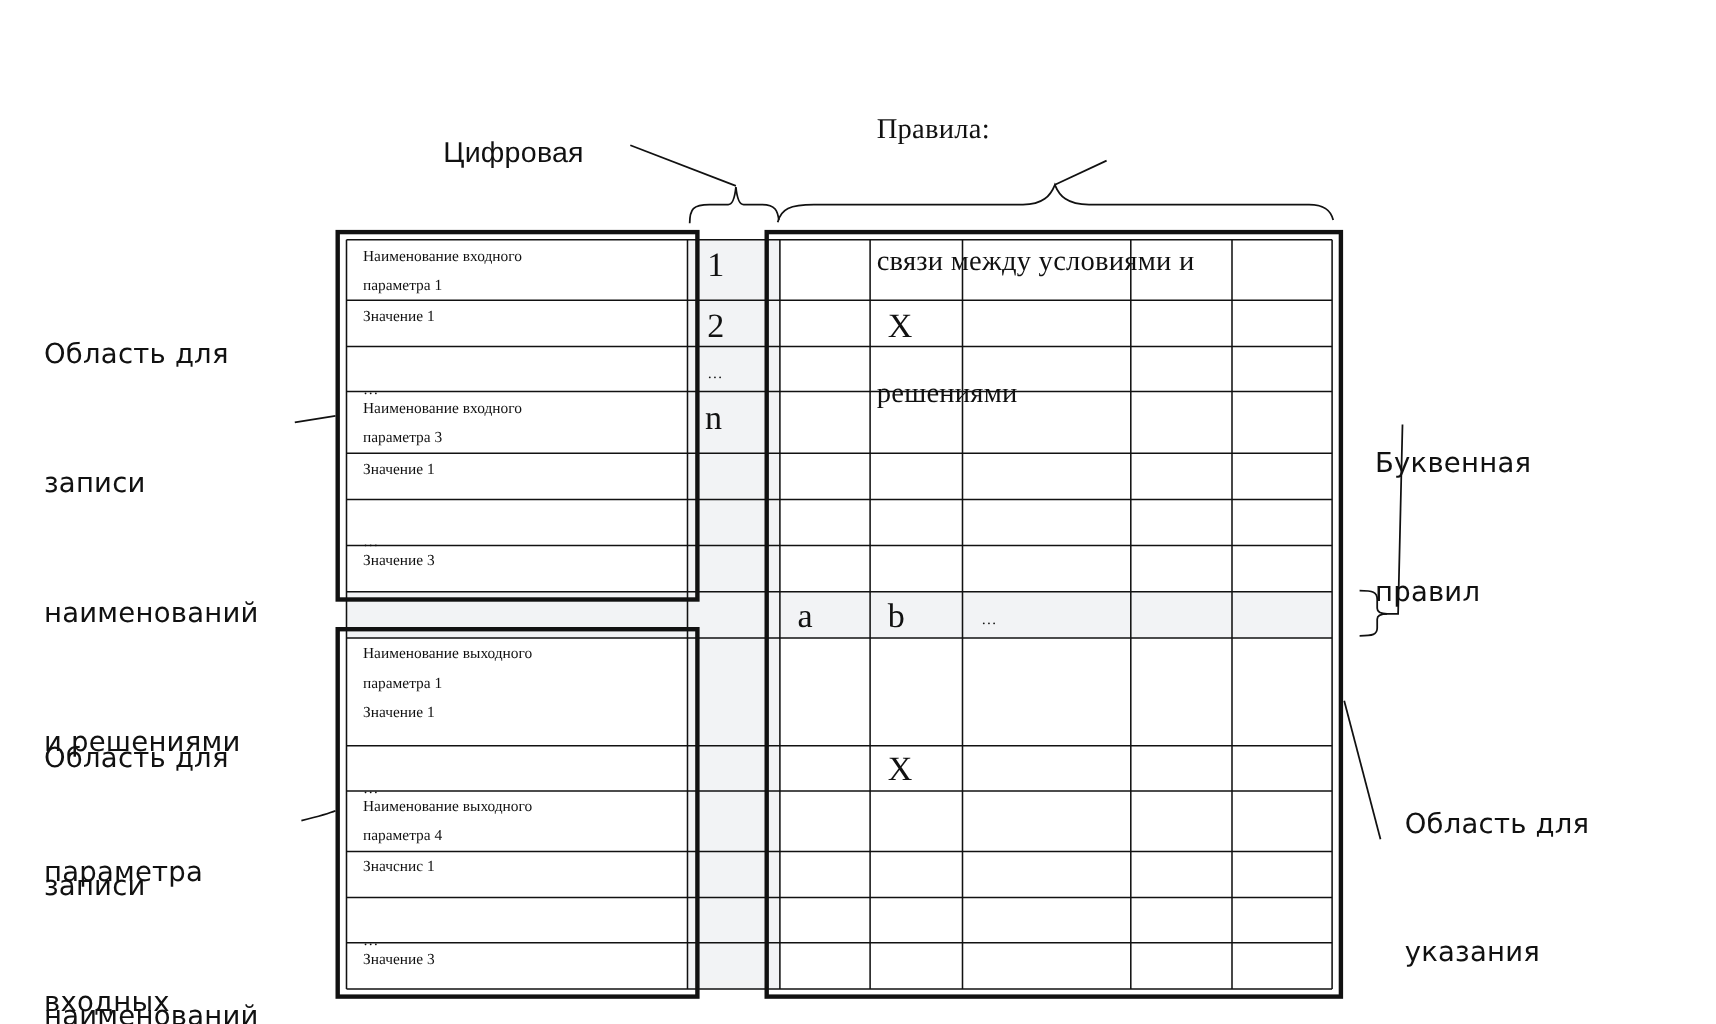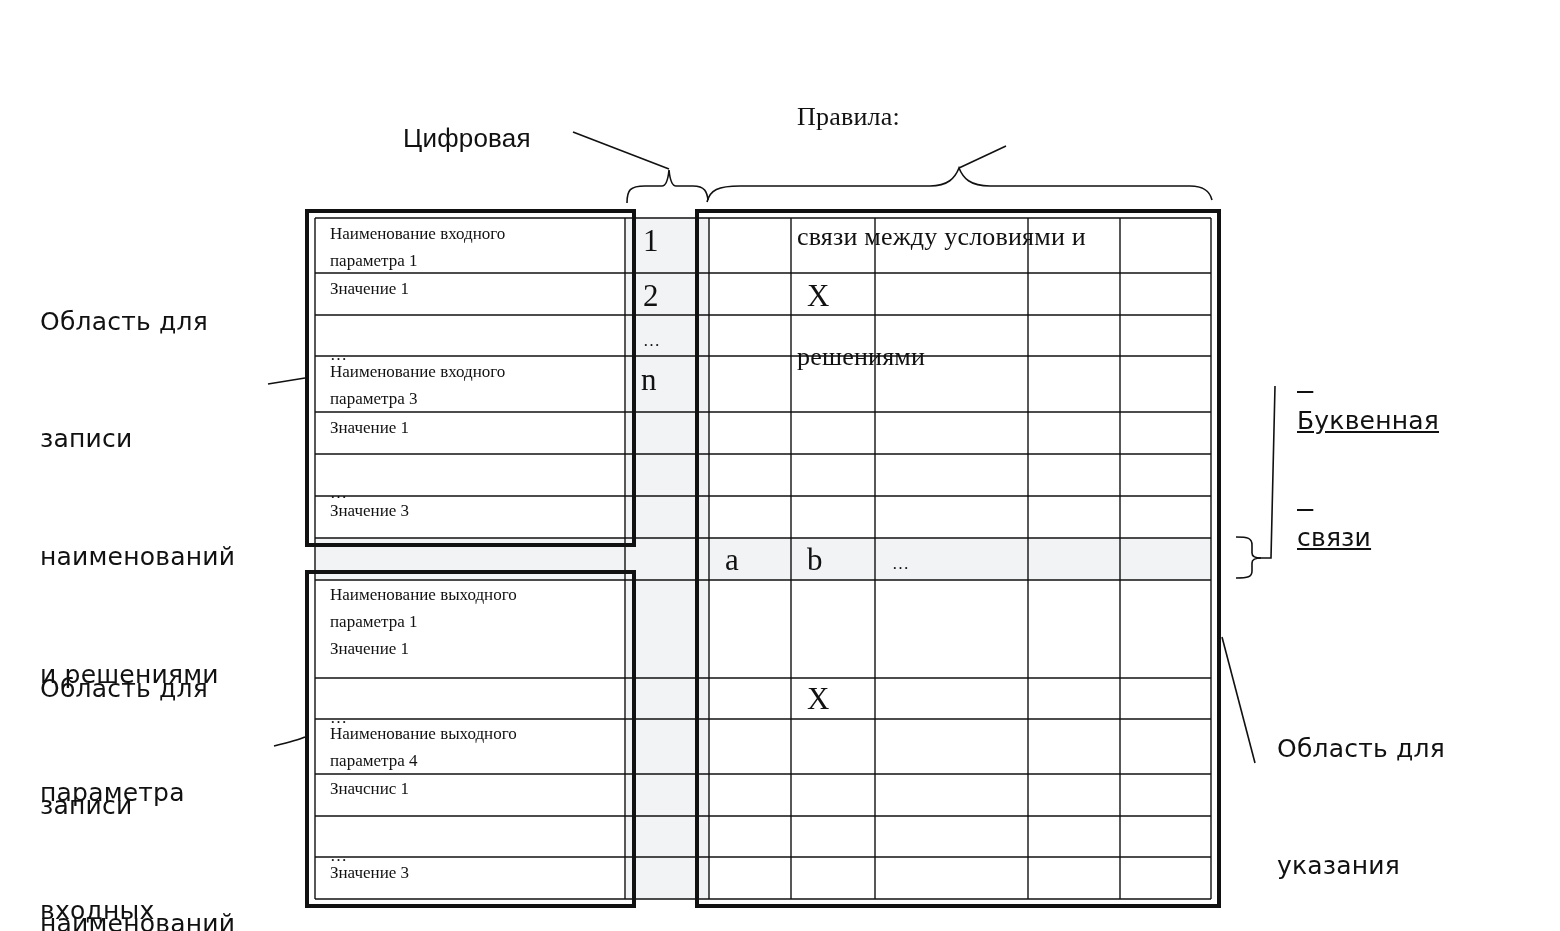--- a/index.html
+++ b/index.html
@@ -10,21 +10,21 @@
     font-size: 25px;
     line-height: 39.3px;
     color: #111111;
     white-space: pre;
     letter-spacing: 0.2px;
   }
   .label-narrow { font-family: "Liberation Sans", sans-serif; font-size: 26px; line-height: 40px; }
   .cell-text {
     position: absolute;
     font-family: "Liberation Serif", serif;
-    font-size: 17px;
+    font-size: 14px;
     line-height: 27px;
     color: #111111;
     white-space: pre;
   }
   .big-text {
     position: absolute;
     font-family: "Liberation Serif", serif;
     font-size: 31px;
     color: #111111;
     line-height: 1;
@@ -114,23 +114,23 @@
   <div>Область для</div>
   <div>записи</div>
   <div>наименований</div>
   
   
   
   
   
 </div>
 
-<div class="label" style="left:1297px; top:322px;text-decoration:underline;">
+<div class="label" style="left:1250px; top:322px;">
   <div>Буквенная</div>
-  <div>связи</div>
+  <div>правил</div>
 </div>
 <div class="label" style="left:1277px; top:650px;">
   <div>Область для</div>
   <div>указания</div>
   
   
   
 </div>
 
 <div class="cell-text" style="left:330px; top:220px;">Наименование входного

